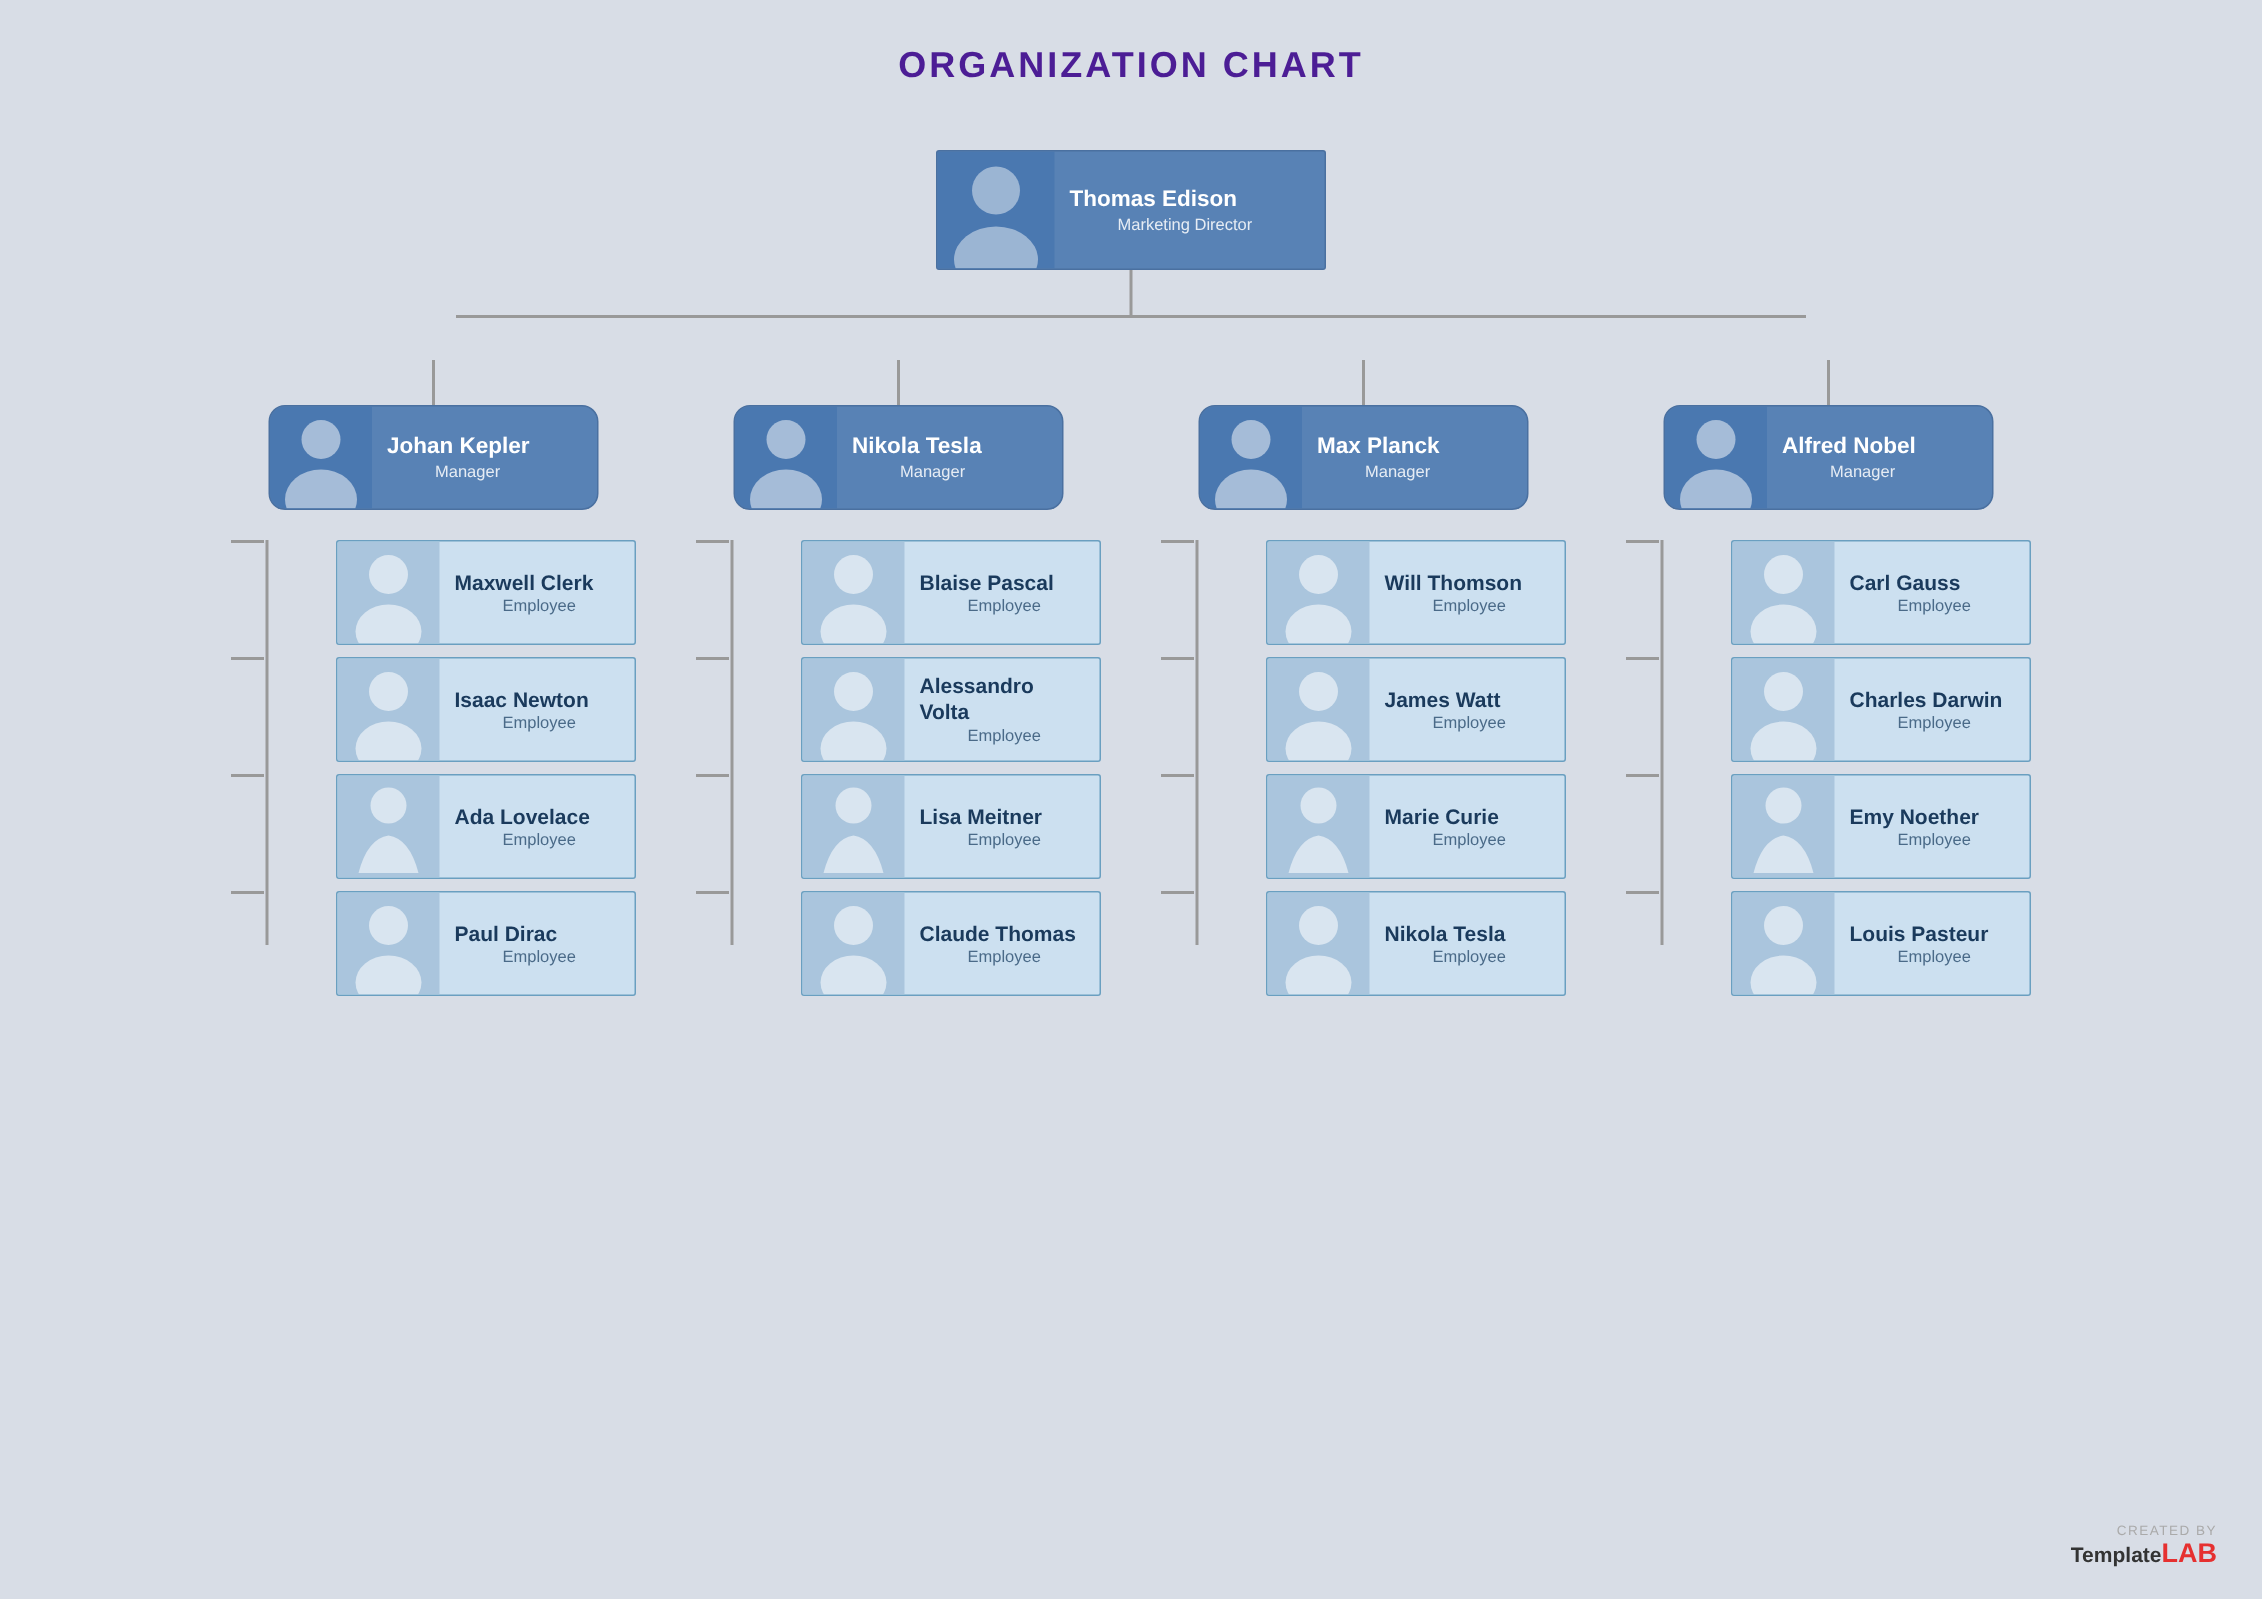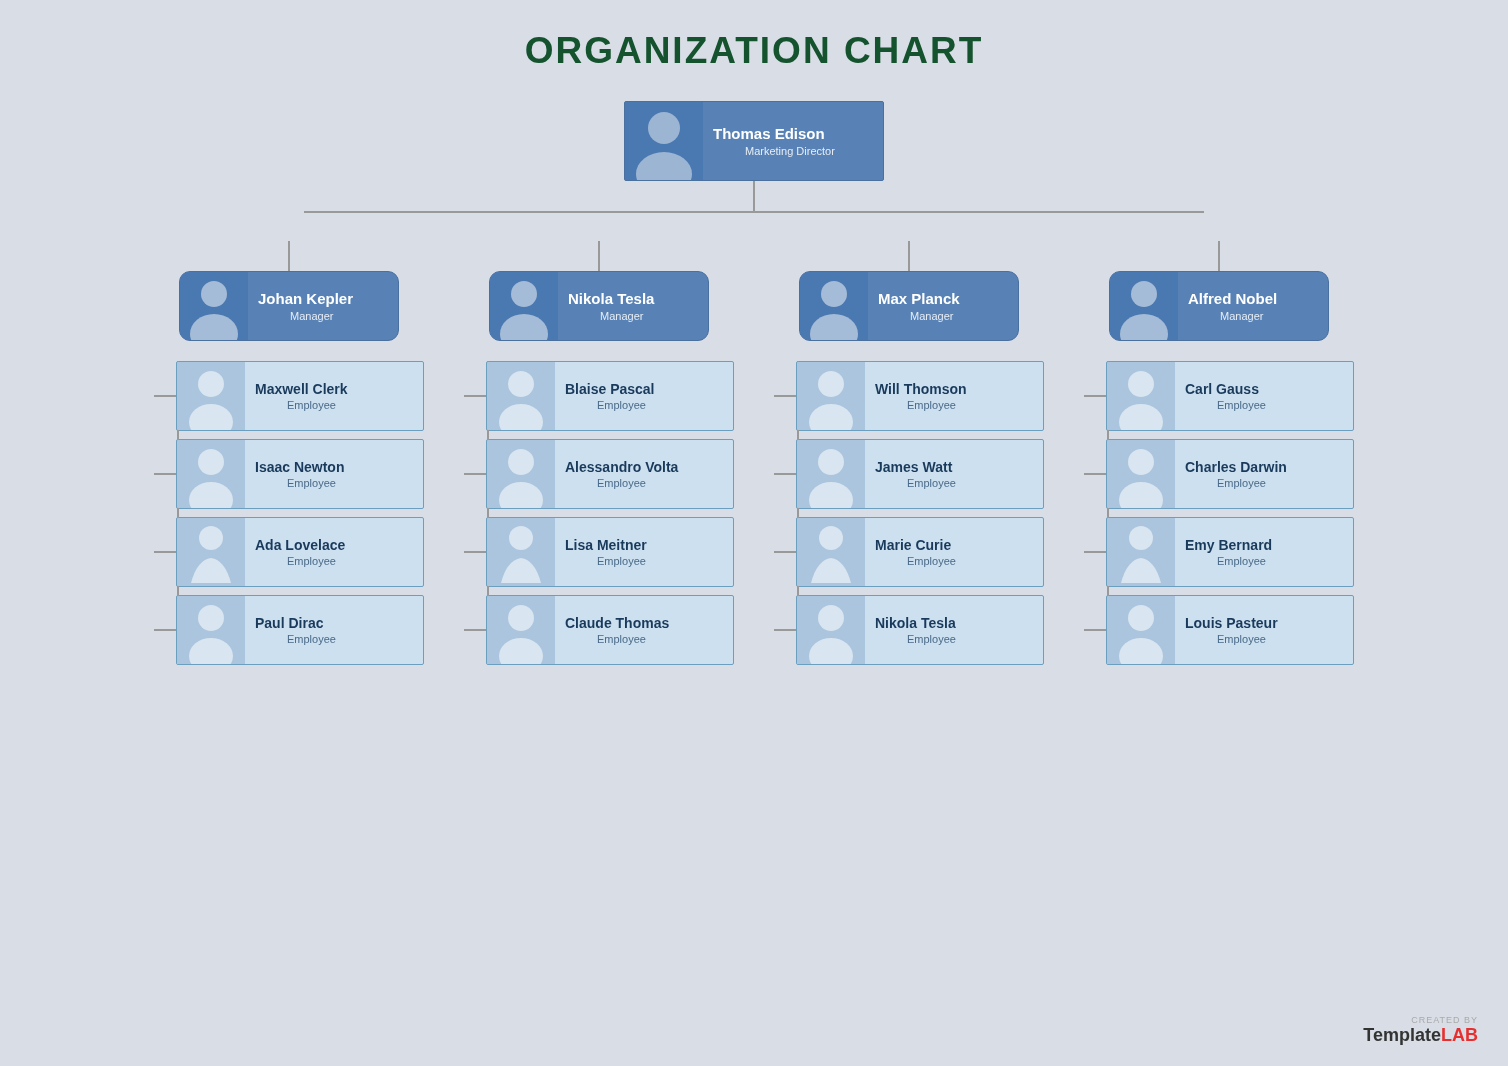--- a/index.html
+++ b/index.html
@@ -8,25 +8,25 @@
       font-family: 'Segoe UI', Arial, sans-serif;
       width: 1508px;
       min-height: 1066px;
       display: flex;
       flex-direction: column;
       align-items: center;
       padding: 30px 20px 40px;
     }
 
     .page-title {
-      font-size: 37px;
+      font-size: 24px;
       font-weight: 900;
       letter-spacing: 2px;
-      color: #14532d;
-      margin-bottom: 29px;
+      color: #4c1d95;
+      margin-bottom: 42px;
       text-align: center;
     }
 
     .node-card {
       display: flex;
       align-items: center;
       border: 1px solid #6a9fc0;
       border-radius: 2px;
       overflow: hidden;
       background: #cce0f0;
@@ -186,22 +186,22 @@
       position: absolute;
       left: 23px;
       top: 0;
       bottom: 34px;
       width: 2px;
       background: #999;
     }
 
     .emp-item {
       display: flex;
-      align-items: center;
       width: 100%;
+      gap: 48px;
     }
 
     .emp-h-line {
       width: 22px;
       height: 2px;
       background: #999;
       flex-shrink: 0;
     }
 
     .node-card.employee {
@@ -221,21 +221,21 @@
 
     .watermark span.lab {
       color: #e63030;
       font-weight: 900;
       font-size: 18px;
       margin-top: 28px;
     }
 
     .watermark span.template {
       font-weight: 700;
-      font-size: 18px;
+      font-size: 14px;
       color: #333;
     }
 
     .watermark span.created {
       display: block;
       font-size: 9px;
       color: #aaa;
       text-align: right;
       letter-spacing: 1px;
       text-transform: uppercase;
@@ -545,21 +545,21 @@
           <div class="emp-item">
             <div class="emp-h-line"></div>
             <div class="node-card employee">
               <div class="node-avatar" style="background: rgb(170, 197, 221);">
                 <svg viewBox="0 0 68 68" xmlns="http://www.w3.org/2000/svg" width="100%" height="100%">
       <circle cx="34" cy="20" r="12" fill="rgba(255,255,255,0.55)"></circle>
       <path d="M14 65 Q20 42 34 40 Q48 42 54 65 Z" fill="rgba(255,255,255,0.55)"></path>
     </svg>
               </div>
               <div class="node-info">
-                <span class="node-name">Emy Bernard</span>
+                <span class="node-name">Emy Noether</span>
                 <span class="node-role">Employee</span>
               </div>
             </div>
           </div>
           <div class="emp-item">
             <div class="emp-h-line"></div>
             <div class="node-card employee">
               <div class="node-avatar" style="background: rgb(170, 197, 221);">
                 <svg viewBox="0 0 68 68" xmlns="http://www.w3.org/2000/svg" width="100%" height="100%">
       <circle cx="34" cy="22" r="13" fill="rgba(255,255,255,0.55)"></circle>

